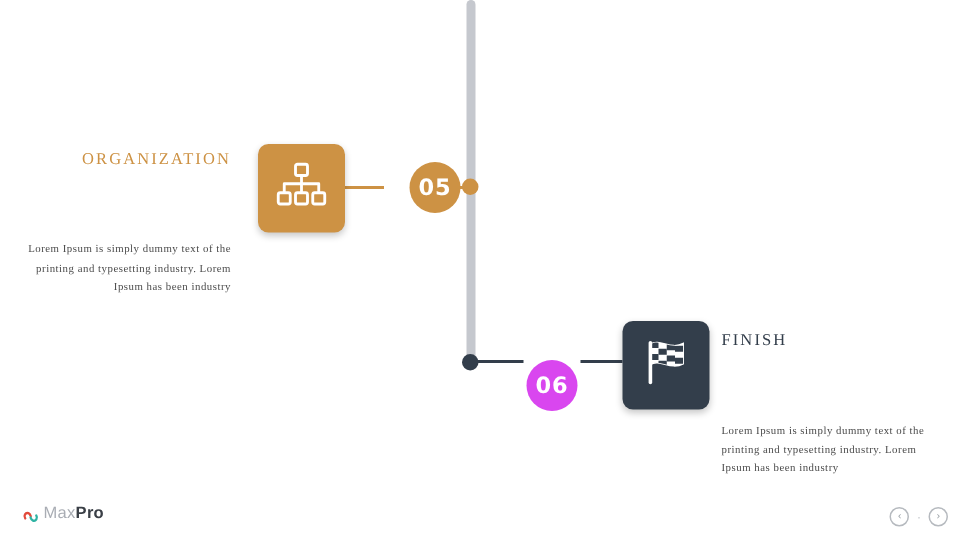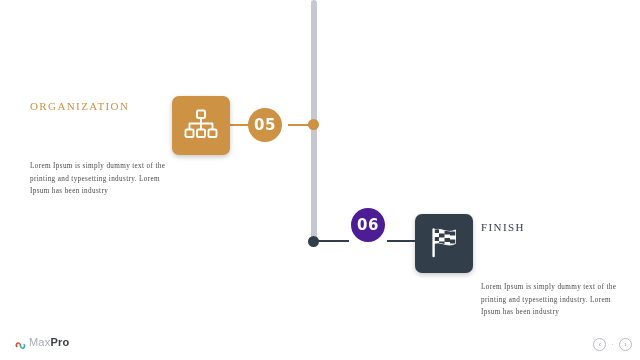--- a/index.html
+++ b/index.html
@@ -57,22 +57,22 @@
     border-radius: 50%;
     display: flex;
     align-items: center;
     justify-content: center;
     color: #ffffff;
     font-family: "DejaVu Sans", sans-serif;
     font-weight: bold;
     font-size: 15px;
     letter-spacing: 0.5px;
   }
-  .badge-05 { left: 248px; top: 108px; background: #cd9244; }
-  .badge-06 { left: 351px; top: 208px; background: #4c1d95; }
+  .badge-05 { left: 273px; top: 108px; background: #cd9244; }
+  .badge-06 { left: 351px; top: 240px; background: #d946ef; }
 
   
   .card {
     position: absolute;
     width: 58px;
     height: 59px;
     border-radius: 7px;
     display: flex;
     align-items: center;
     justify-content: center;
@@ -91,21 +91,22 @@
   }
   .textblock .body {
     font-family: "Liberation Serif", serif;
     font-size: 7.2px;
     line-height: 1.75;
     color: #4a4a4a;
     letter-spacing: 0.35px;
     margin-top: 48px;
   }
   .tb-org {
-    left: 30px; top: 100px; width: 146px;
+    left: 8px; top: 100px; width: 146px;
+    text-align: right;
   }
   .tb-org .title { color: #cd9244; }
   .tb-finish {
     left: 481px; top: 221px; width: 150px;
     text-align: left;
   }
   .tb-finish .title { color: #333e4b; }
 
   
   .logo {

